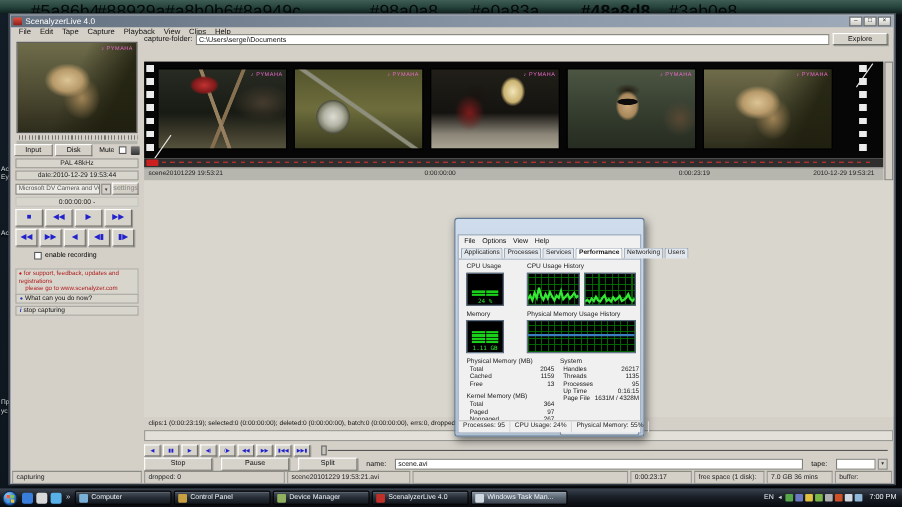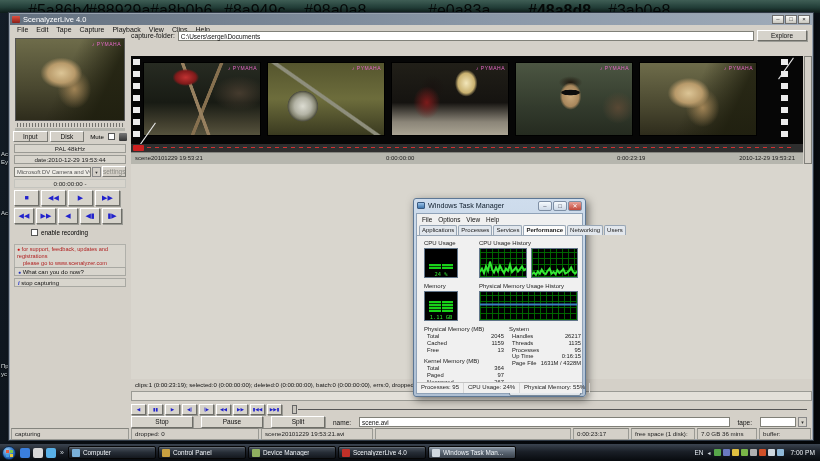--- a/index.html
+++ b/index.html
@@ -5,22 +5,22 @@
   html,body{margin:0;padding:0;background:#000;}
   *{box-sizing:border-box;}
   .screen{position:relative;width:820px;height:461px;overflow:hidden;
     font-family:"Liberation Sans",sans-serif;
     background:linear-gradient(135deg,#141e28 0%,#0b1118 60%,#05080c 100%);}
   
   .desk-top{position:absolute;left:0;top:0;width:820px;height:13px;
     background:linear-gradient(180deg,#3f5e55 0%,#24403a 55%,#0e1c1a 100%);}
   .desk-ico{position:absolute;top:2px;width:20px;height:12px;border-radius:3px;opacity:.85;}
   .desk-ico:nth-child(1){left:28px;}.desk-ico:nth-child(2){left:88px;}
-  .desk-ico:nth-child(3){left:150px;}.desk-ico:nth-child(4){left:224px;}
-  .desk-ico:nth-child(5){left:304px;}.desk-ico:nth-child(6){left:428px;}
+  .desk-ico:nth-child(3){left:150px;}.desk-ico:nth-child(4){left:212px;}
+  .desk-ico:nth-child(5){left:336px;}.desk-ico:nth-child(6){left:428px;}
   .desk-ico:nth-child(7){left:528px;font-weight:bold;}.desk-ico:nth-child(8){left:608px;}
   .desk-frag{position:absolute;color:#d8e0e4;font-size:6px;text-shadow:0 1px 1px #000;}
   
   .sl-win{position:absolute;left:8px;top:12px;width:806px;height:429px;
     background:#d4d0c8;border:1px solid #2e3844;
     box-shadow:0 0 0 1px #98a2ae inset,3px 4px 8px rgba(0,0,0,.55);}
   .sl-title{position:absolute;left:1px;top:1px;right:1px;height:11px;
     background:linear-gradient(90deg,#63707f 0%,#8b98a8 60%,#9fabb9 100%);
     display:flex;align-items:center;padding:0 2px;color:#fff;font-size:7.5px;}
   .sl-app-ico{width:8px;height:7px;background:linear-gradient(#e05040,#8c1f18);margin-right:3px;flex:none;border-radius:1px;}
@@ -388,27 +388,20 @@
       <div class="sb-cell" style="width:112px">scene20101229 19:53:21.avi</div>
       <div class="sb-cell sb-flex"></div>
       <div class="sb-cell" style="width:56px">0:00:23:17</div>
       <div class="sb-cell" style="width:64px">free space (1 disk):</div>
       <div class="sb-cell" style="width:60px">7.0 GB 36 mins</div>
       <div class="sb-cell" style="width:52px">buffer:</div>
     </div>
   </div>
 
   <div class="tm">
-    <div class="tm-title">
-      <span class="tm-ico"></span>
-      <span class="tm-title-text">Windows Task Manager</span>
-      <span class="tm-cap">–</span>
-      <span class="tm-cap">□</span>
-      <span class="tm-cap close">✕</span>
-    </div>
     <div class="tm-body">
       <div class="tm-menu">
           <span class="menu-item">File</span>
           <span class="menu-item">Options</span>
           <span class="menu-item">View</span>
           <span class="menu-item">Help</span>
         </div>
       <div class="tm-tabs" id="tm-tabs">
           <span class="tab">Applications</span>
           <span class="tab">Processes</span>

